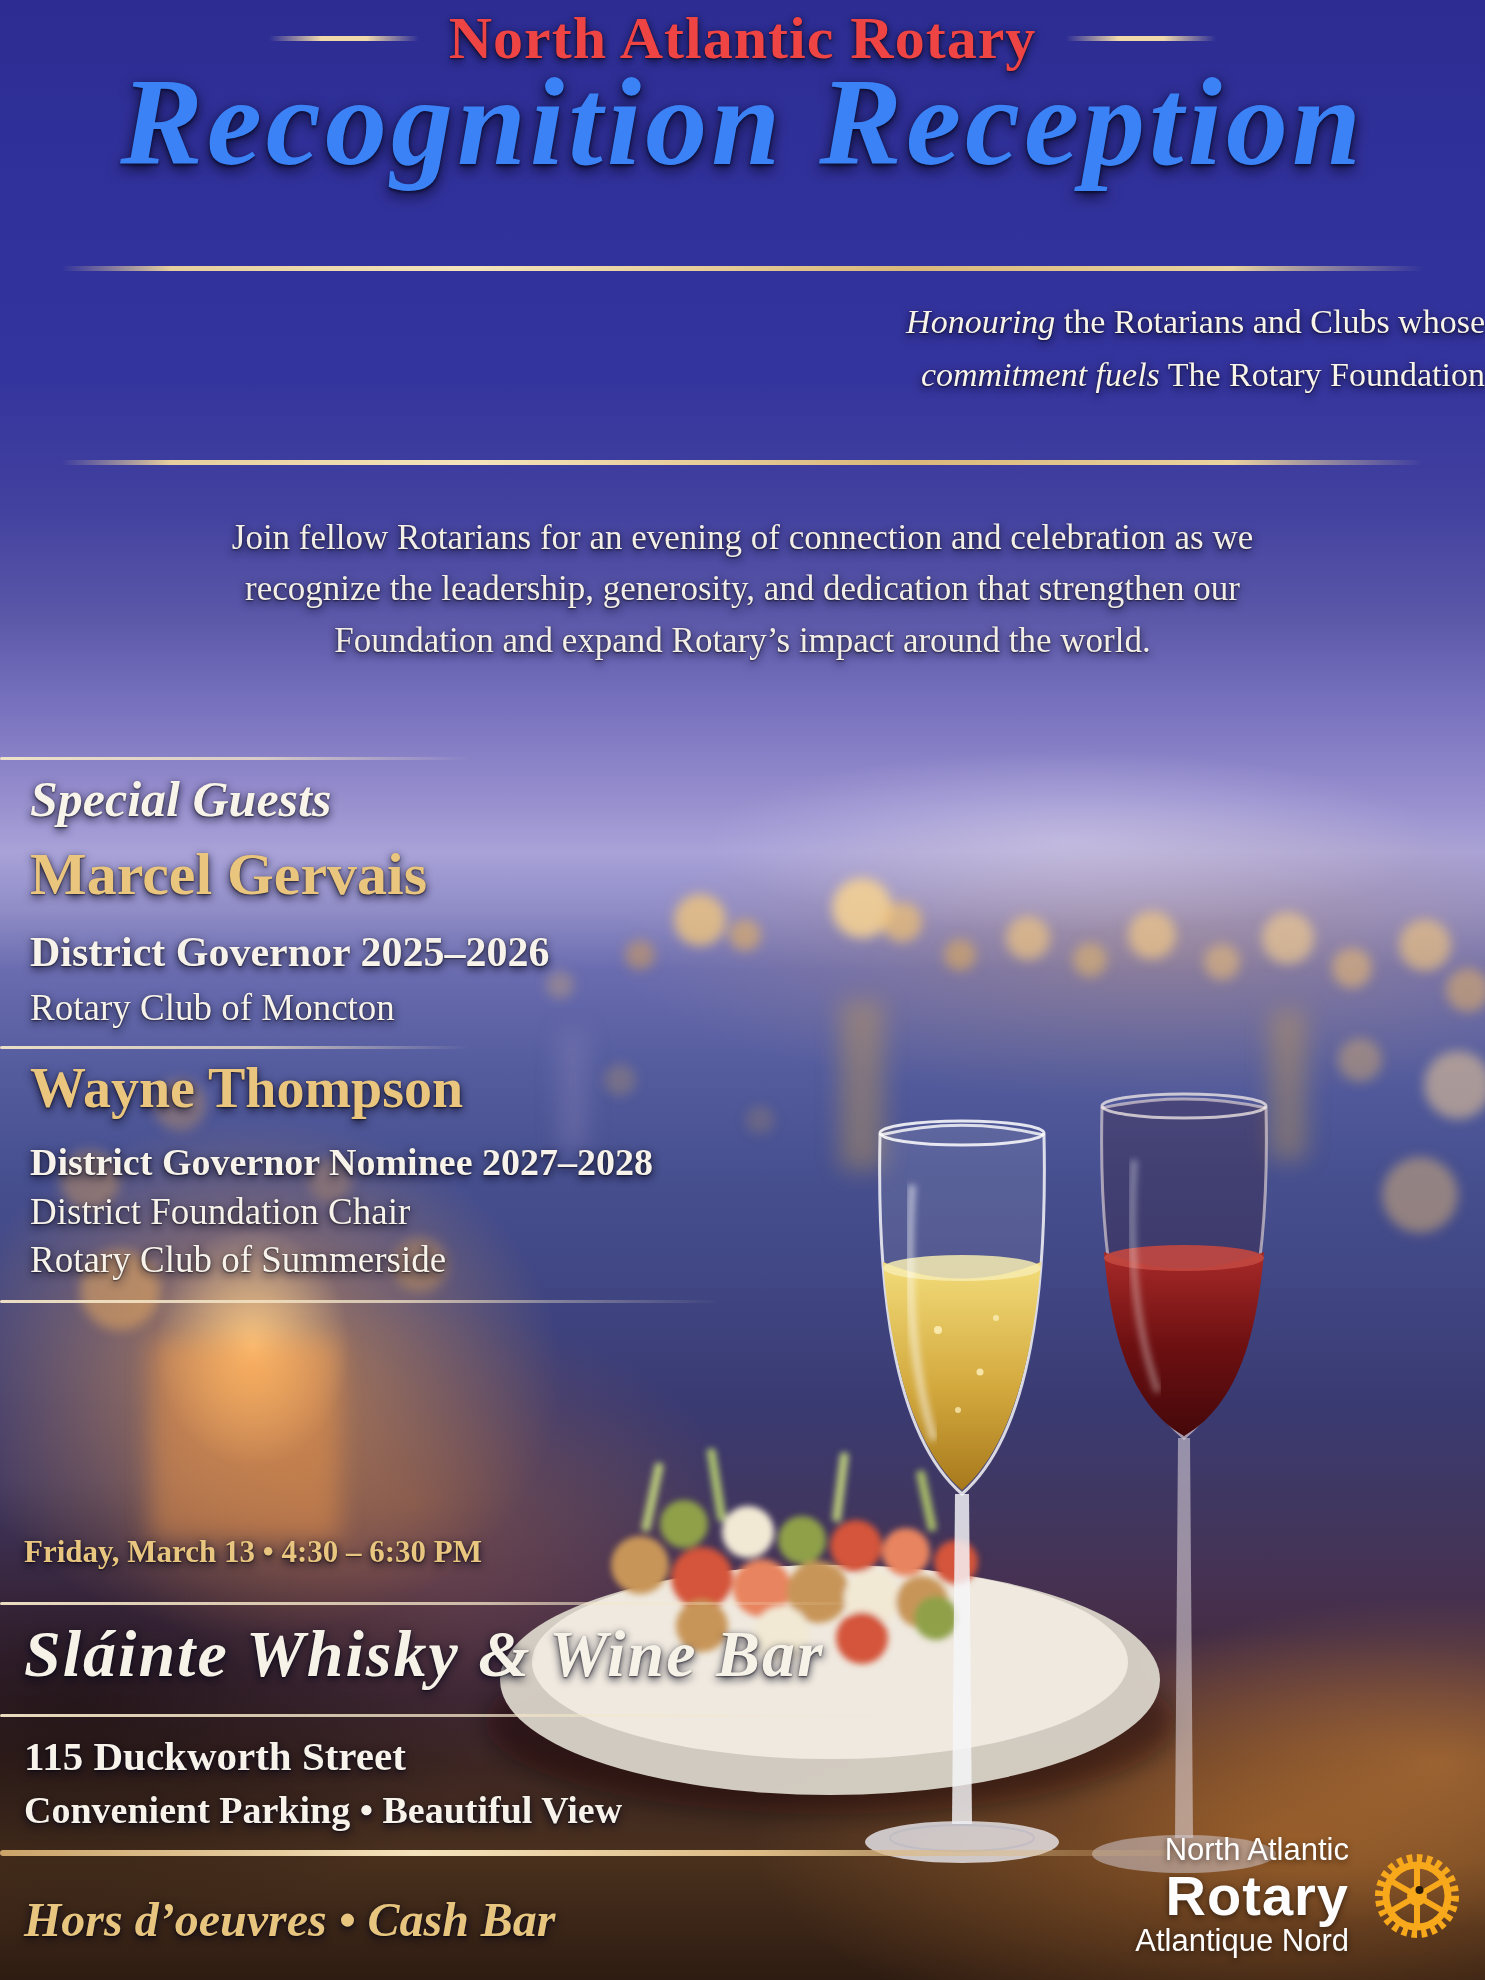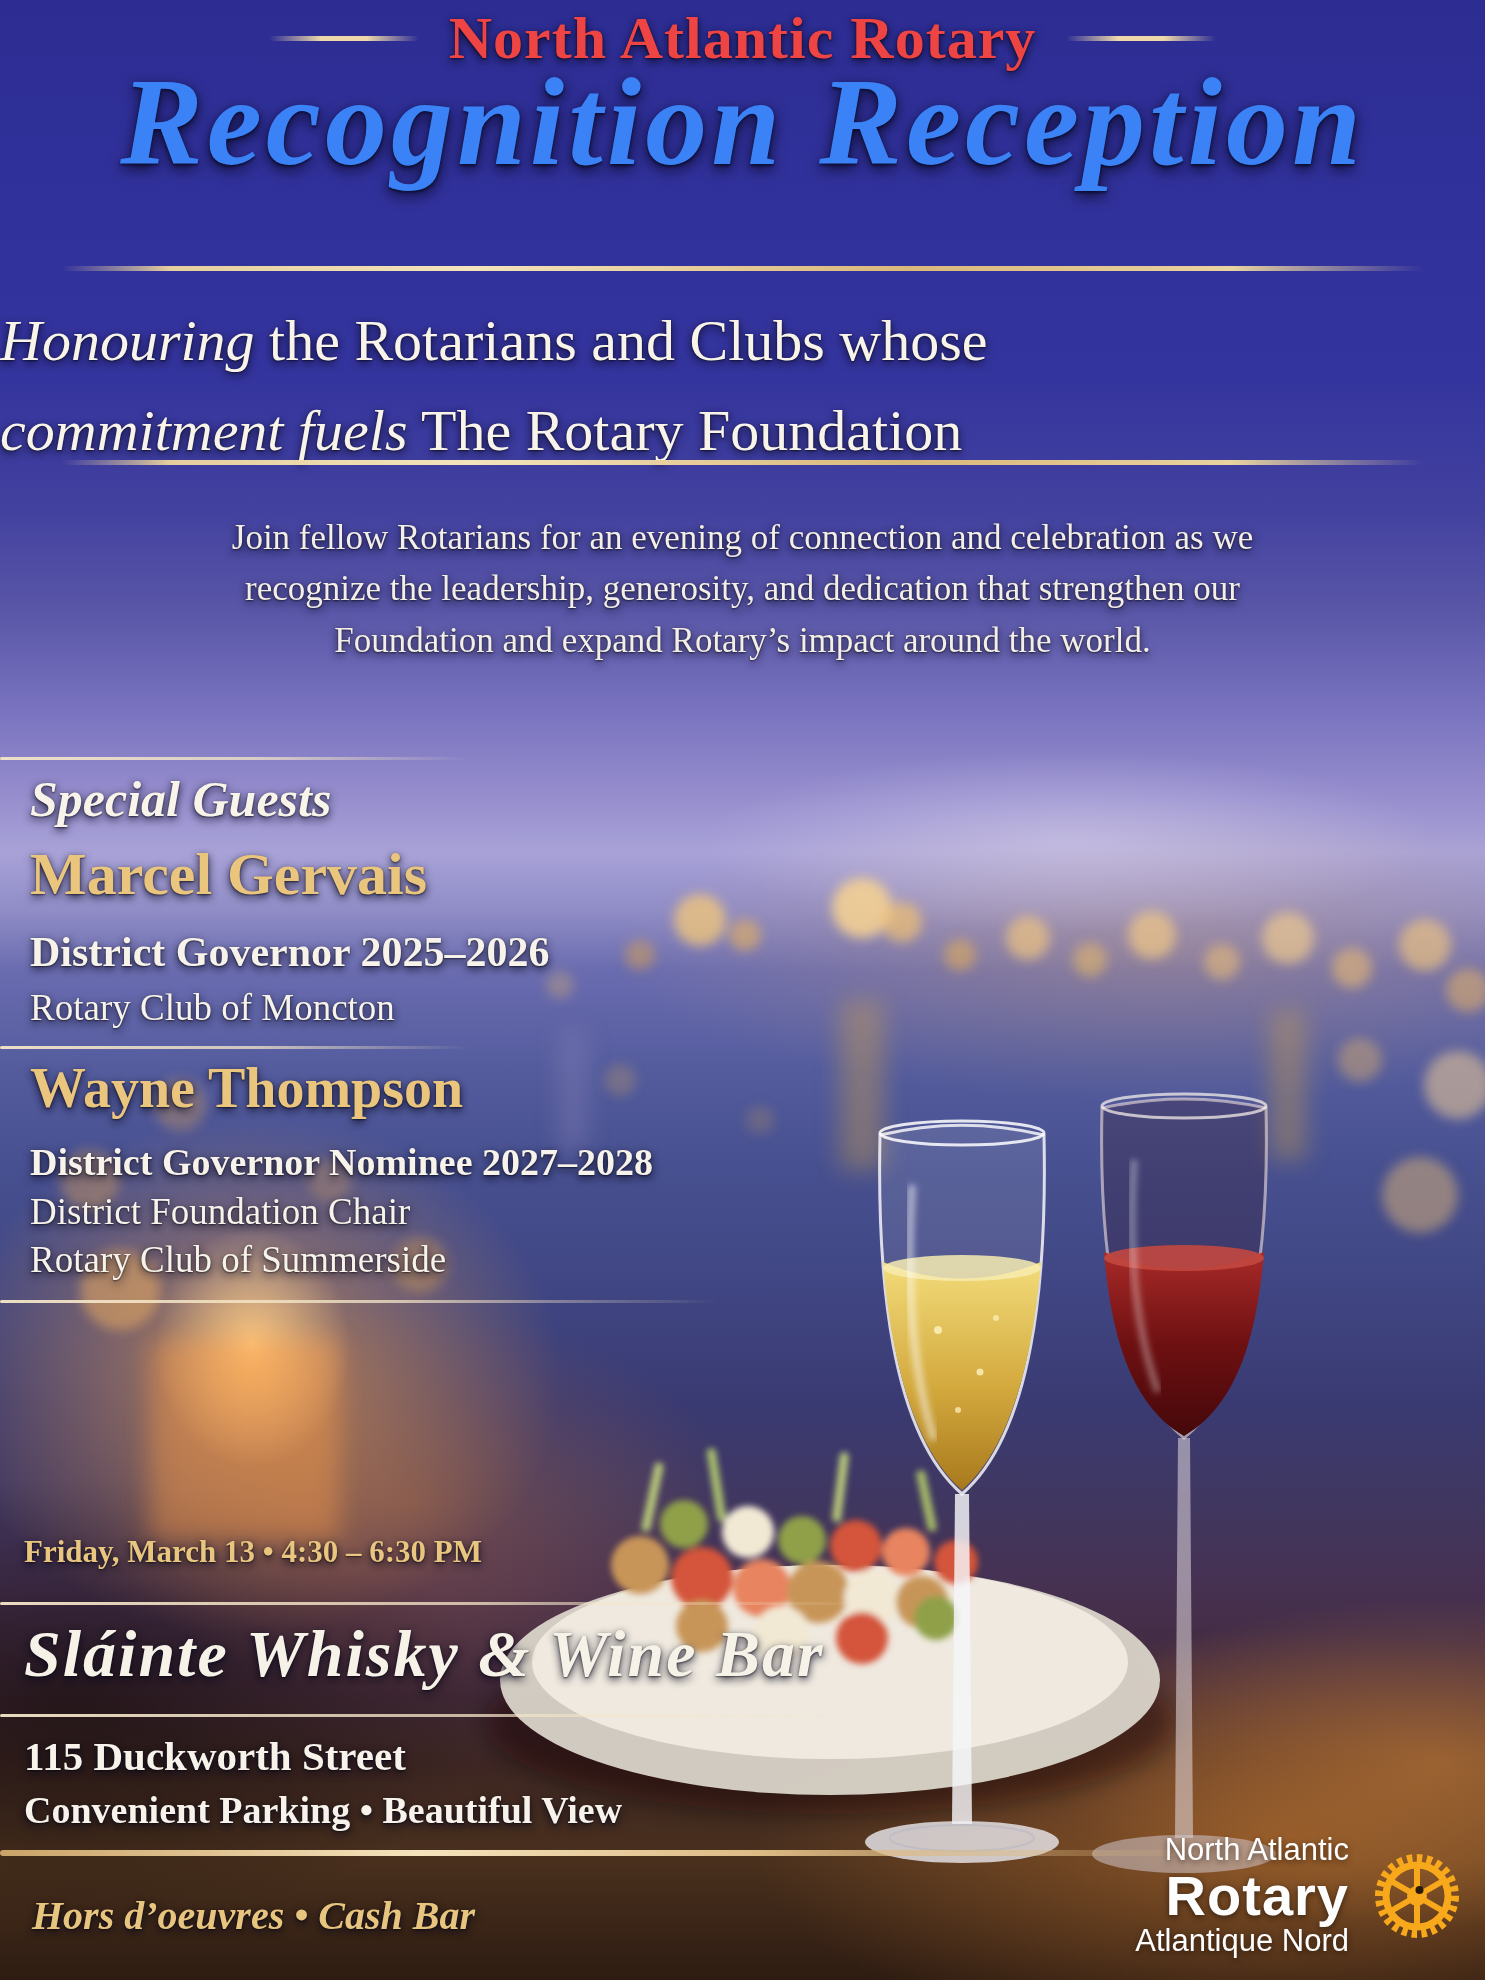--- a/index.html
+++ b/index.html
@@ -56,43 +56,43 @@
   }
   .kicker-dash{width:150px;height:5px;border-radius:3px;
     background:linear-gradient(90deg,rgba(240,222,180,0),#efd9ab 35%,#efd9ab 65%,rgba(240,222,180,0));}
   .kicker{font-size:60px;font-weight:bold;color:#ef4444;letter-spacing:1px;}
   .title{
     position:absolute;top:52px;left:0;width:100%;text-align:center;
     font-size:124px;font-style:italic;font-weight:bold;letter-spacing:4px;
     color:#3b82f6;text-shadow:0 5px 14px rgba(5,5,25,.8),0 2px 3px rgba(0,0,10,.6);
   }
   .tagline{
-    position:absolute;top:296px;left:0;width:100%;text-align:left;
-    font-size:58px;line-height:1.55;color:#f8f4ea;
+    position:absolute;top:296px;left:0;width:100%;text-align:right;
+    font-size:34px;line-height:1.55;color:#f8f4ea;
   }
   .tagline i{font-style:italic;}
   .intro{
     position:absolute;top:512px;left:70px;right:70px;text-align:center;
     font-size:35px;line-height:1.47;color:#f3efe6;
   }
   .left-col{position:absolute;left:30px;white-space:nowrap;}
   .guests-heading{top:770px;font-size:50px;font-style:italic;font-weight:bold;color:#f8f4ea;}
   .guest-name{font-weight:bold;color:#eac57e;}
   .g0-name{top:840px;font-size:60px;}
   .g0-r0{top:928px;font-size:42px;font-weight:bold;}
   .g0-r1{top:986px;font-size:37px;}
   .g1-name{top:1056px;font-size:56px;}
   .g1-r0{top:1140px;font-size:38px;font-weight:bold;}
   .g1-r1{top:1190px;font-size:37px;}
   .g1-r2{top:1238px;font-size:37px;}
   .datetime{position:absolute;left:24px;top:1534px;font-size:31px;font-weight:bold;color:#e9c67f;white-space:nowrap;}
   .venue{position:absolute;left:24px;top:1616px;font-size:66px;font-style:italic;font-weight:bold;color:#f6f2e8;white-space:nowrap;letter-spacing:2px;}
   .address{position:absolute;left:24px;top:1732px;font-size:41px;font-weight:bold;}
   .amenities{position:absolute;left:24px;top:1788px;font-size:38px;font-weight:bold;}
-  .food{position:absolute;left:32px;top:1892px;font-size:40px;font-weight:bold;font-style:italic;color:#e8c57e;white-space:nowrap;}
+  .food{position:absolute;left:24px;top:1892px;font-size:48px;font-weight:bold;font-style:italic;color:#e8c57e;white-space:nowrap;}
   
   .logo{
     position:absolute;right:18px;bottom:22px;
     display:flex;align-items:center;gap:18px;
     font-family:"Liberation Sans","DejaVu Sans",sans-serif;
     text-shadow:0 2px 6px rgba(20,10,5,.6);
     margin-top:14px;
   }
   .logo-text{text-align:right;color:#fdfdfd;line-height:1.05;}
   .logo-top,.logo-bottom{font-size:31px;}

